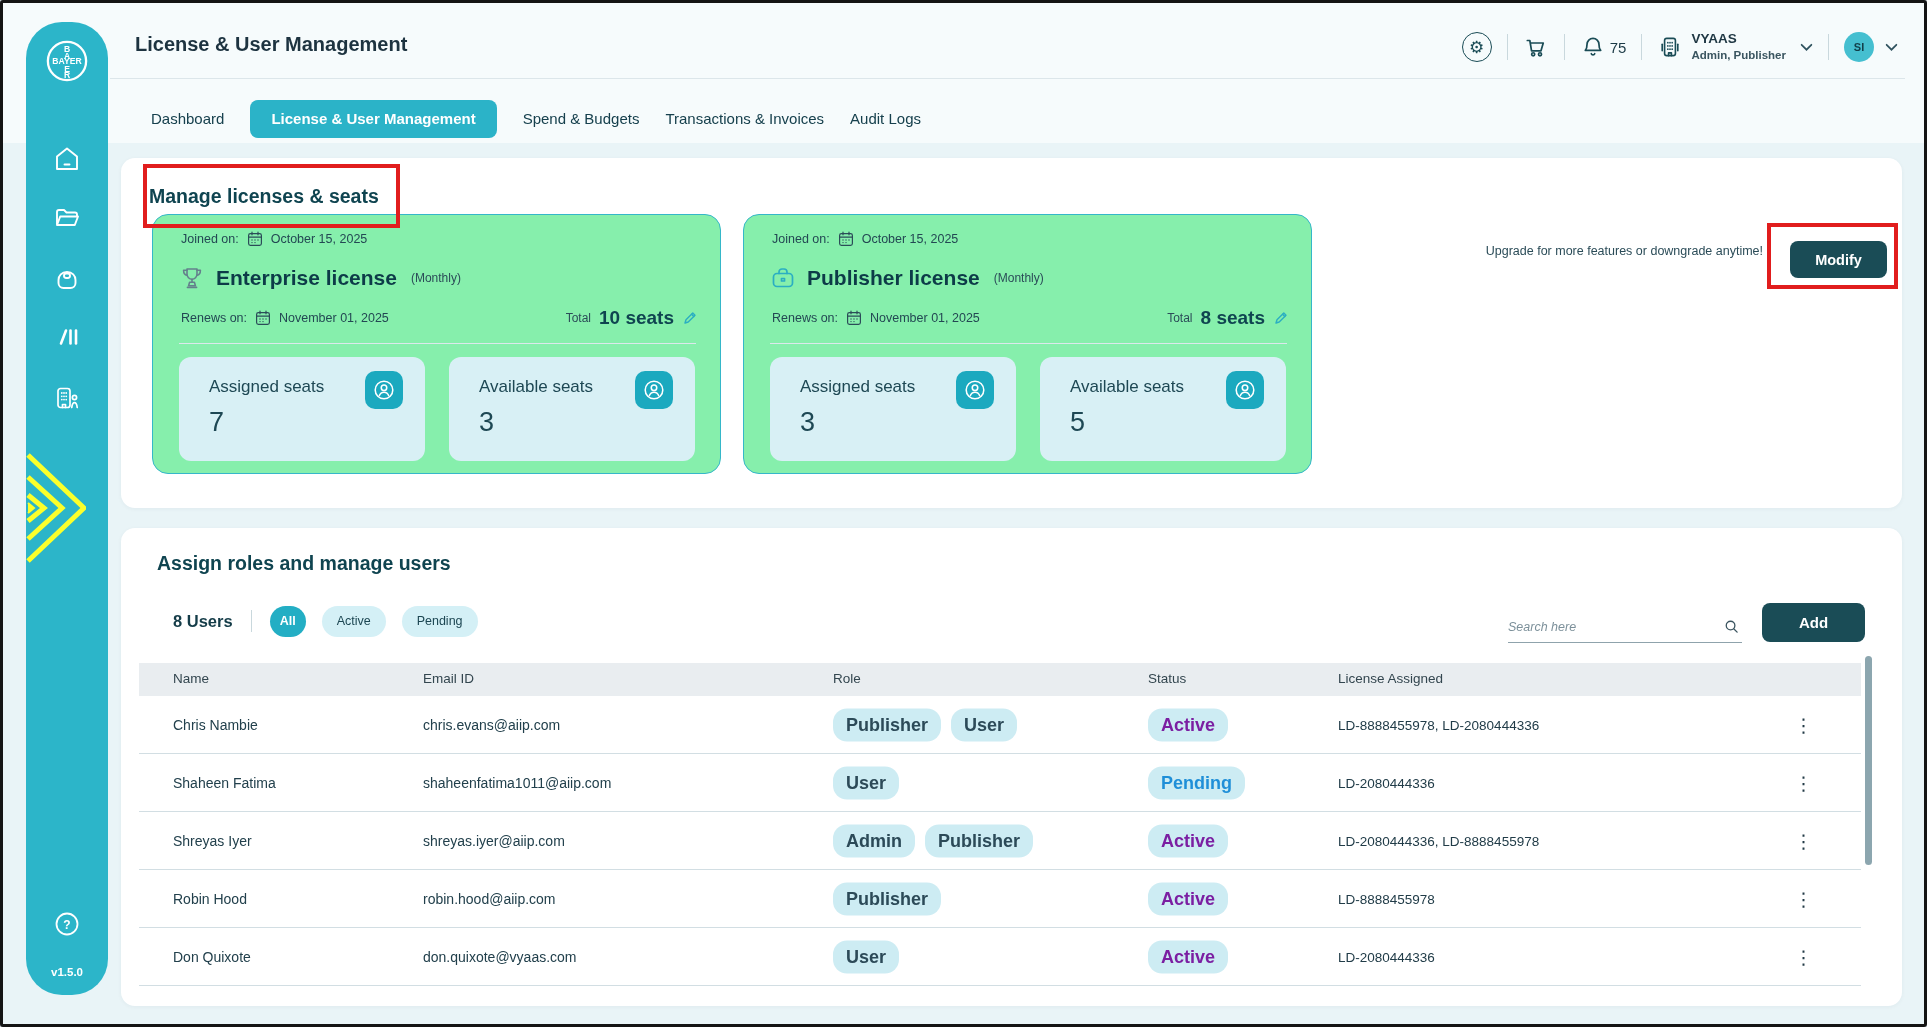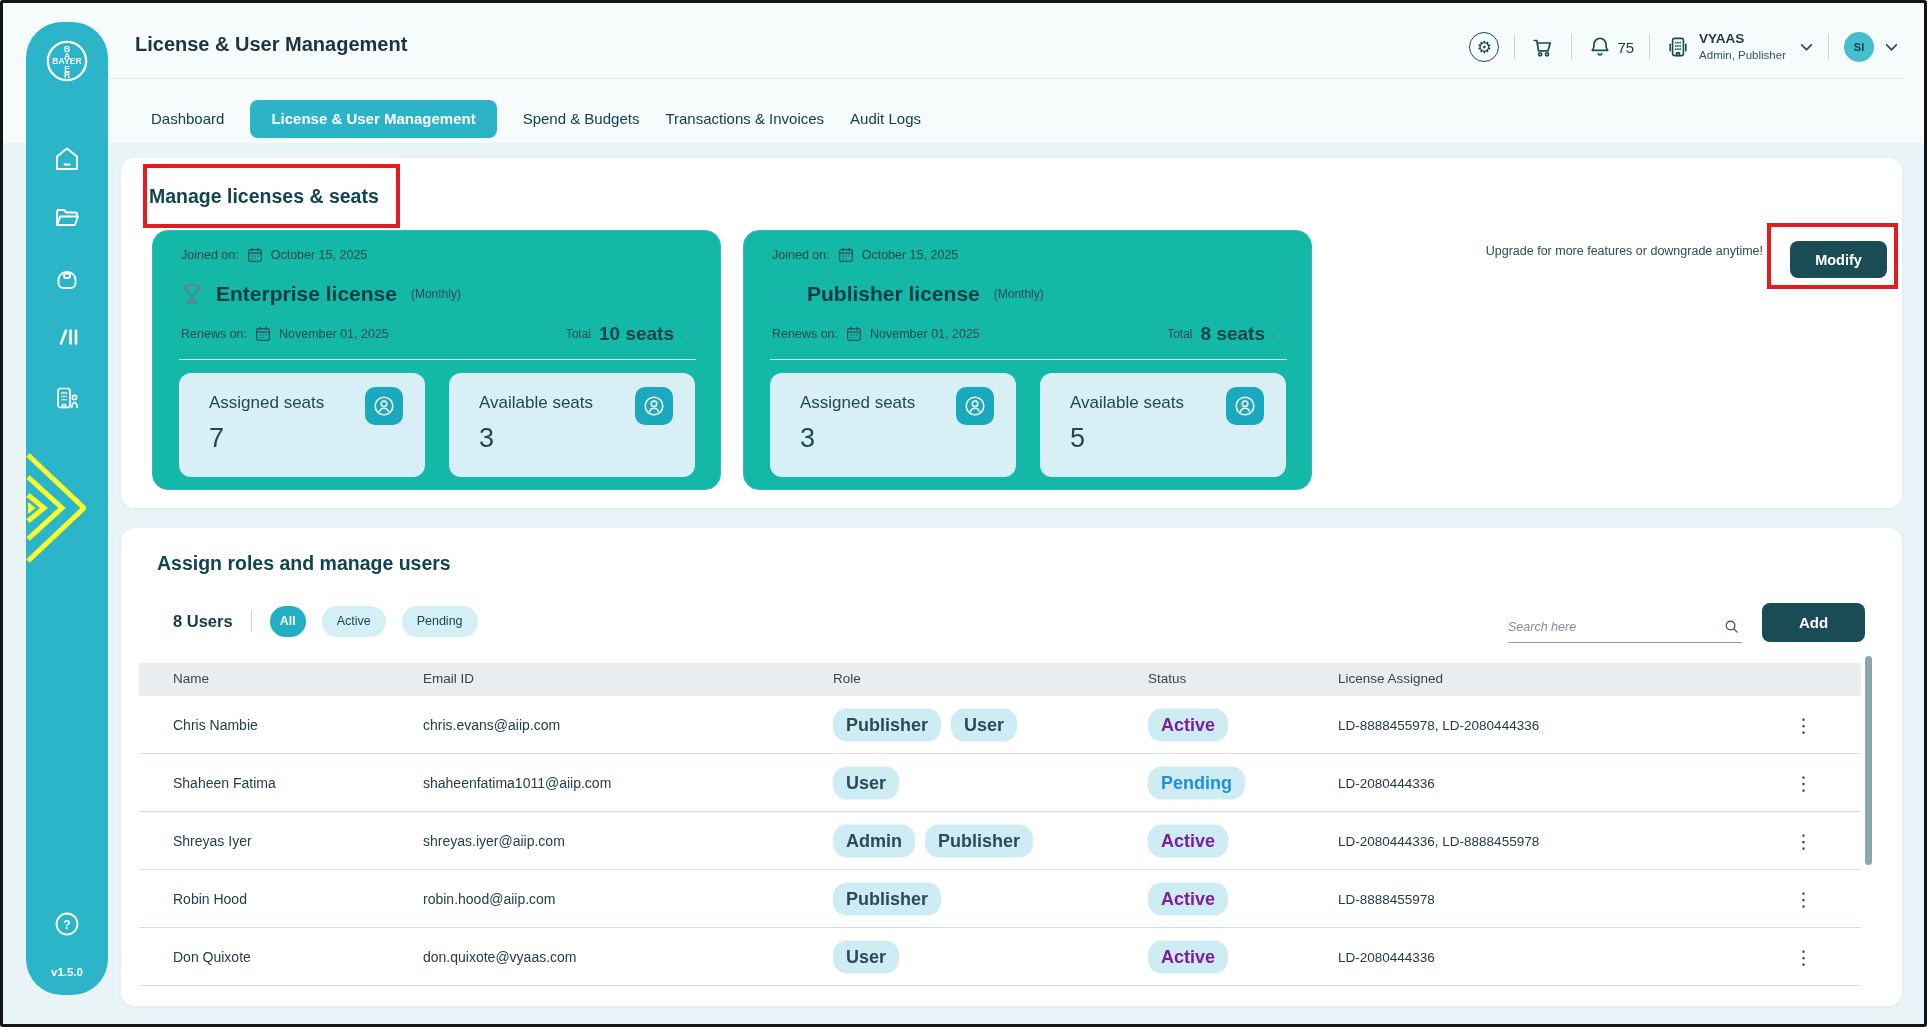--- a/index.html
+++ b/index.html
@@ -29,21 +29,21 @@
   .header-right{ position:absolute; right:26px; top:22px; height:44px; display:flex; align-items:center; gap:15px; }
   .hdr-div{ width:1px; height:26px; background:#C9D8DD; }
   .hicon-circle{ width:30px; height:30px; border:1.7px solid #1A4C56; border-radius:50%;
     display:flex; align-items:center; justify-content:center; font-size:17px; color:#1A4C56; cursor:pointer; }
   .hicon{ width:26px; height:26px; cursor:pointer; }
   .bell-wrap{ display:flex; align-items:center; gap:4px; cursor:pointer; }
   .bell-count{ font-size:15px; color:#1C3A46; }
   .org-wrap{ display:flex; align-items:center; gap:8px; cursor:pointer; }
   .org-texts{ display:flex; flex-direction:column; line-height:1.25; }
   .org-name{ font-size:13.5px; font-weight:bold; color:#203844; }
-  .org-roles{ font-size:11.5px; color:#3A5560; }
+  .org-roles{ font-size:11.5px; color:#3A5560;font-weight:bold; }
   .chev{ width:13px; height:9px; margin-left:6px; }
   .avatar-wrap{ display:flex; align-items:center; gap:5px; cursor:pointer; }
   .avatar{ width:30px; height:30px; border-radius:50%; background:#45BFD0; color:#123F4A;
     font-size:11px; font-weight:bold; display:flex; align-items:center; justify-content:center; }
 
   
   .tabs{ position:absolute; left:148px; top:97px; height:38px; display:flex; align-items:center; gap:26px; z-index:2; }
   .tab{ font-size:15px; color:#16404D; cursor:pointer; line-height:38px; white-space:nowrap; }
   .tab.active{ background:#2BB3C8; color:#fff; font-weight:bold; border-radius:8px; padding:0 21px; }
 
@@ -58,21 +58,21 @@
   .rb-modify{ left:1646px; top:65px; width:131px; height:66px; }
   .section-title{ font-size:19.5px; font-weight:bold; color:#0F4450; }
   .rb-title .section-title{ padding-left:2px; }
 
   .upgrade-hint{ position:absolute; right:139px; top:86px; font-size:12.5px; color:#2B4C58; white-space:nowrap; }
   .btn-dark{ background:#1A4C56; color:#fff; font-weight:bold; border:none; border-radius:8px; cursor:pointer;
     font-family:"Liberation Sans", sans-serif; }
   .modify-btn{ position:absolute; left:19px; top:14px; width:97px; height:37px; font-size:14.5px; }
 
   
-  .lic-card{ position:absolute; top:72px; width:569px; height:260px; border:1.5px solid #35B7C9; border-radius:16px; background:#14b8a6; }
+  .lic-card{ position:absolute; top:56px; width:569px; height:260px; border:1.5px solid #35B7C9; border-radius:16px; background:#86efac; }
   .lic-card.pos0{ left:31px; } .lic-card.pos1{ left:622px; }
   .joined-row{ position:absolute; left:28px; top:16px; display:flex; align-items:center; gap:8px; }
   .sm-lbl{ font-size:12.5px; color:#234853; }
   .sm-date{ font-size:12.5px; color:#234853; }
   .cal{ width:16px; height:16px; }
   .lic-title-row{ position:absolute; left:26px; top:50px; display:flex; align-items:center; gap:11px; }
   .lic-ic{ width:26px; height:26px; }
   .lic-name{ font-size:21px; font-weight:bold; color:#0D3B48; }
   .billing{ font-size:12px; color:#2B4C58; margin-left:3px; }
   .renew-row{ position:absolute; left:28px; top:92px; width:517px; display:flex; align-items:center; justify-content:space-between; }

